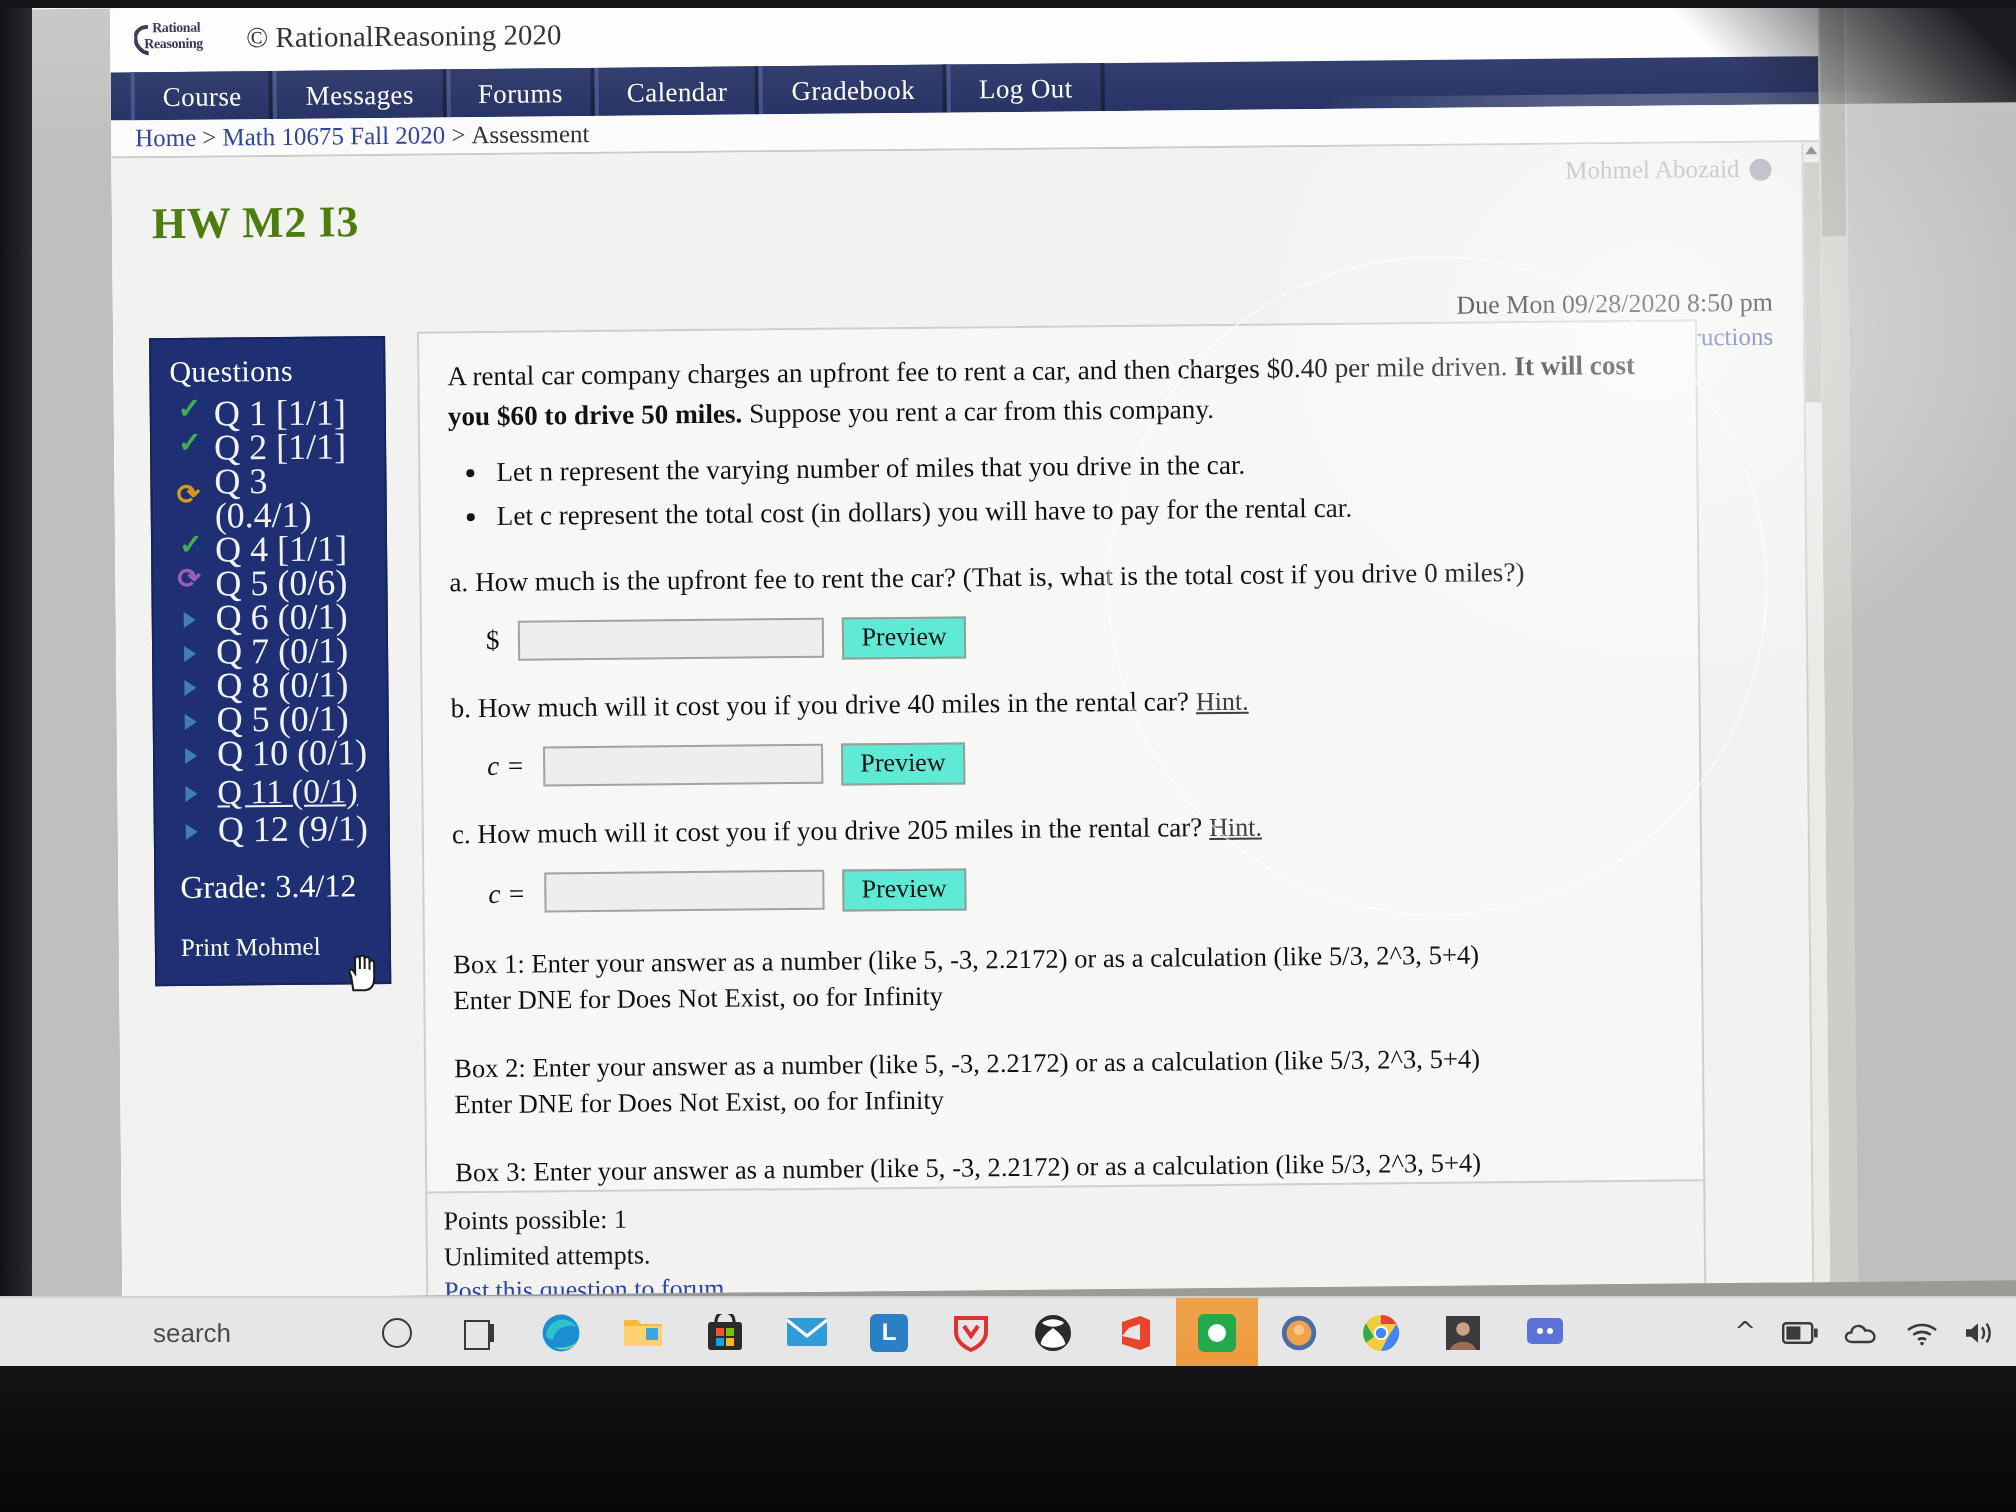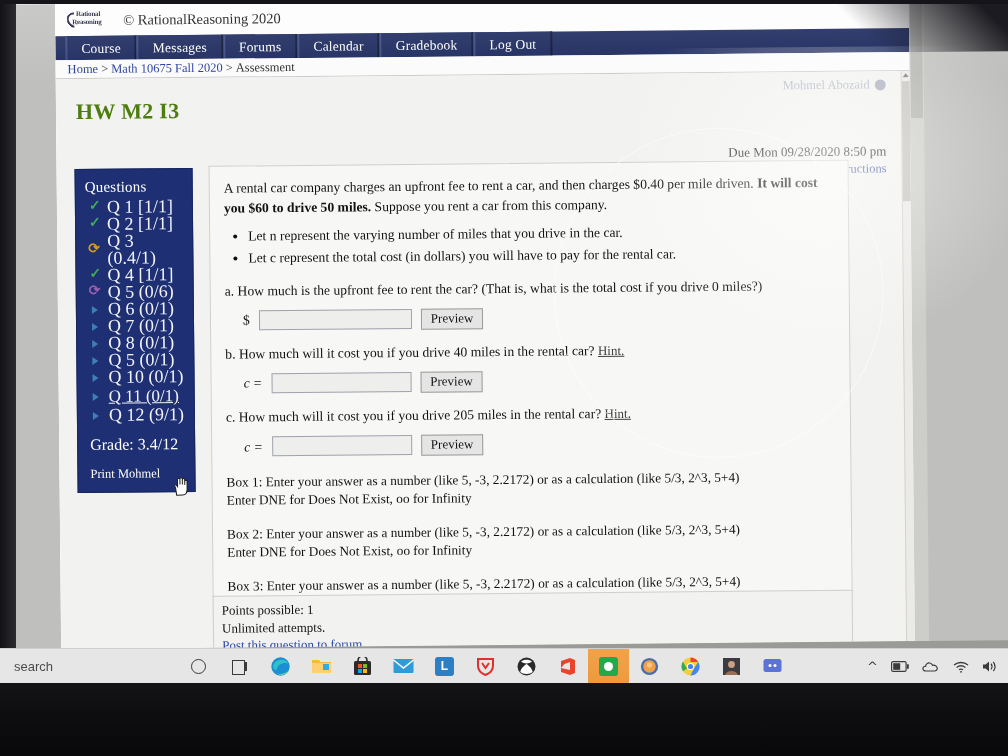--- a/index.html
+++ b/index.html
@@ -240,21 +240,21 @@
   .ansrow { display:flex; align-items:center; gap:9px; margin:9px 0 0 18px; }
   .prefix { font-size:13.6px; font-style:italic; }
   .prefix.dollar { font-style:normal; }
   .ansbox {
     width:153px; height:20px;
     background:#eeeeec;
     border:1px solid #9fa3ab;
   }
   .ansbox.wide { width:140px; }
   .btn-preview {
-    background:#e5e5e5; border:1px solid #9b9b98;
+    background:#5eead4; border:1px solid #9b9b98;
     font-family:"Liberation Serif", serif;
     font-size:13px; color:#121212;
     padding:2px 9px 3px 9px;
     line-height:1.1;
     text-align:right;
   }
   .hintlink { color:#404040; text-decoration:underline; font-size:13px;}
 
   .boxnote { margin-top:16px; font-size:13.3px; line-height:1.35; }
   .boxnote .l2 { display:block; }
@@ -313,20 +313,21 @@
     background:#9a9a97; z-index:11;
   }
 
   
   #taskbar {
     position:absolute; left:0; top:648px; width:1008px; height:35px;
     background:#e6e6e6;
     display:flex; align-items:center;
     z-index:30;
     border-top:1px solid #cfcfcf;
+    text-align:center;
   }
   #tb-search {
     width:178px; padding-left:14px;
     font-family:"Liberation Sans", sans-serif;
     font-size:13px; color:#4c4c4c;
   }
   .tb-icons { display:flex; align-items:center; gap:0px; }
   .tbi {
     width:41px; height:35px;
     display:flex; align-items:center; justify-content:center;

